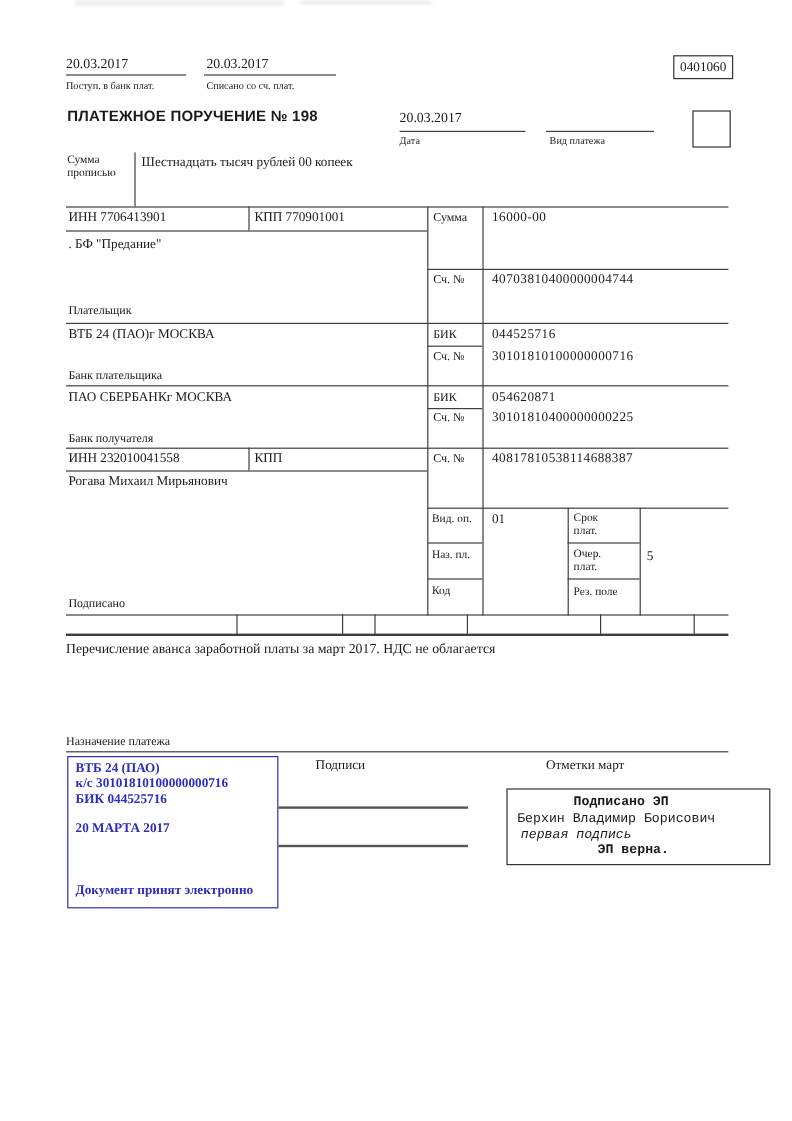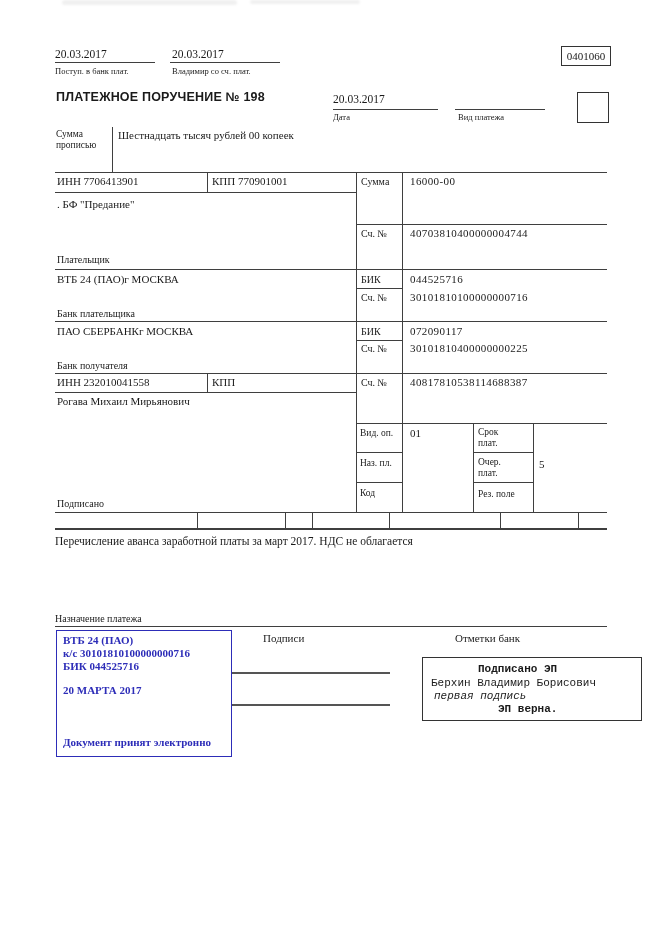--- a/index.html
+++ b/index.html
@@ -42,21 +42,21 @@
 
   <div class="artifact" style="left:62px; top:0; width:175px; height:5px;"></div>
   <div class="artifact" style="left:250px; top:0; width:110px; height:4px;"></div>
 
   <div class="t t115" style="left:55px; top:48px;">20.03.2017</div>
   <div class="hl" style="left:55px; top:62px; width:100px;"></div>
   <div class="t lbl" style="left:55px; top:66px;text-align:center;">Поступ. в банк плат.</div>
 
   <div class="t t115" style="left:172px; top:48px;">20.03.2017</div>
   <div class="hl" style="left:170px; top:62px; width:110px;"></div>
-  <div class="t lbl" style="left:172px; top:66px;">Владимир со сч. плат.</div>
+  <div class="t lbl" style="left:172px; top:66px;">Списано со сч. плат.</div>
 
   <div class="box codebox" style="left:561px; top:46px; width:50px; height:20px;">
     <span>0401060</span>
   </div>
 
   <div class="t title" style="left:56px; top:90px;">ПЛАТЕЖНОЕ ПОРУЧЕНИЕ № 198</div>
   <div class="t t115" style="left:333px; top:93px;">20.03.2017</div>
   <div class="hl" style="left:333px; top:109px; width:105px;"></div>
   <div class="t lbl" style="left:333px; top:112px;">Дата</div>
   <div class="hl" style="left:455px; top:109px; width:90px;"></div>
@@ -109,21 +109,21 @@
 
   <div class="t" style="left:57px; top:273px;">ВТБ 24 (ПАО)г МОСКВА</div>
   <div class="t cell" style="left:361px; top:274px;">БИК</div>
   <div class="t num" style="left:410px; top:273px;">044525716</div>
   <div class="t cell" style="left:361px; top:292px;">Сч. №</div>
   <div class="t num" style="left:410px; top:291px;">30101810100000000716</div>
   <div class="t sec" style="left:57px; top:308px;">Банк плательщика</div>
 
   <div class="t" style="left:57px; top:325px;">ПАО СБЕРБАНКг МОСКВА</div>
   <div class="t cell" style="left:361px; top:326px;">БИК</div>
-  <div class="t num" style="left:410px; top:325px;">072090117</div>
+  <div class="t num" style="left:410px; top:325px;">054620871</div>
   <div class="t cell" style="left:361px; top:343px;">Сч. №</div>
   <div class="t num" style="left:410px; top:342px;">30101810400000000225</div>
   <div class="t sec" style="left:57px; top:360px;">Банк получателя</div>
 
   <div class="t" style="left:57px; top:376px;">ИНН 232010041558</div>
   <div class="t" style="left:212px; top:376px;">КПП</div>
   <div class="t cell" style="left:361px; top:377px;">Сч. №</div>
   <div class="t num" style="left:410px; top:376px;">40817810538114688387</div>
   <div class="t" style="left:57px; top:395px;">Рогава Михаил Мирьянович</div>
   <div class="t sec" style="left:57px; top:498px;">Подписано</div>
@@ -146,21 +146,21 @@
     <div class="t" style="left:6px; top:16px;">к/с 30101810100000000716</div>
     <div class="t" style="left:6px; top:29px;">БИК 044525716</div>
     <div class="t" style="left:6px; top:53px;">20 МАРТА 2017</div>
     <div class="t" style="left:6px; top:105px;">Документ принят электронно</div>
   </div>
 
   <div class="t" style="left:263px; top:632px;">Подписи</div>
   <div class="sigline" style="left:232px; top:672px; width:158px;"></div>
   <div class="sigline" style="left:232px; top:704px; width:158px;"></div>
 
-  <div class="t" style="left:455px; top:632px;">Отметки банк</div>
+  <div class="t" style="left:455px; top:632px;">Отметки март</div>
   <div class="esign" style="left:422px; top:657px; width:220px; height:64px;font-family:Liberation Mono, monospace;">
     <div class="t b" style="left:55px; top:5px;">Подписано ЭП</div>
     <div class="t" style="left:8px; top:19px;">Берхин Владимир Борисович</div>
     <div class="t i" style="left:11px; top:32px;">первая подпись</div>
     <div class="t b" style="left:75px; top:45px;">ЭП верна.</div>
   </div>
 
 </div>
 
 </body></html>

